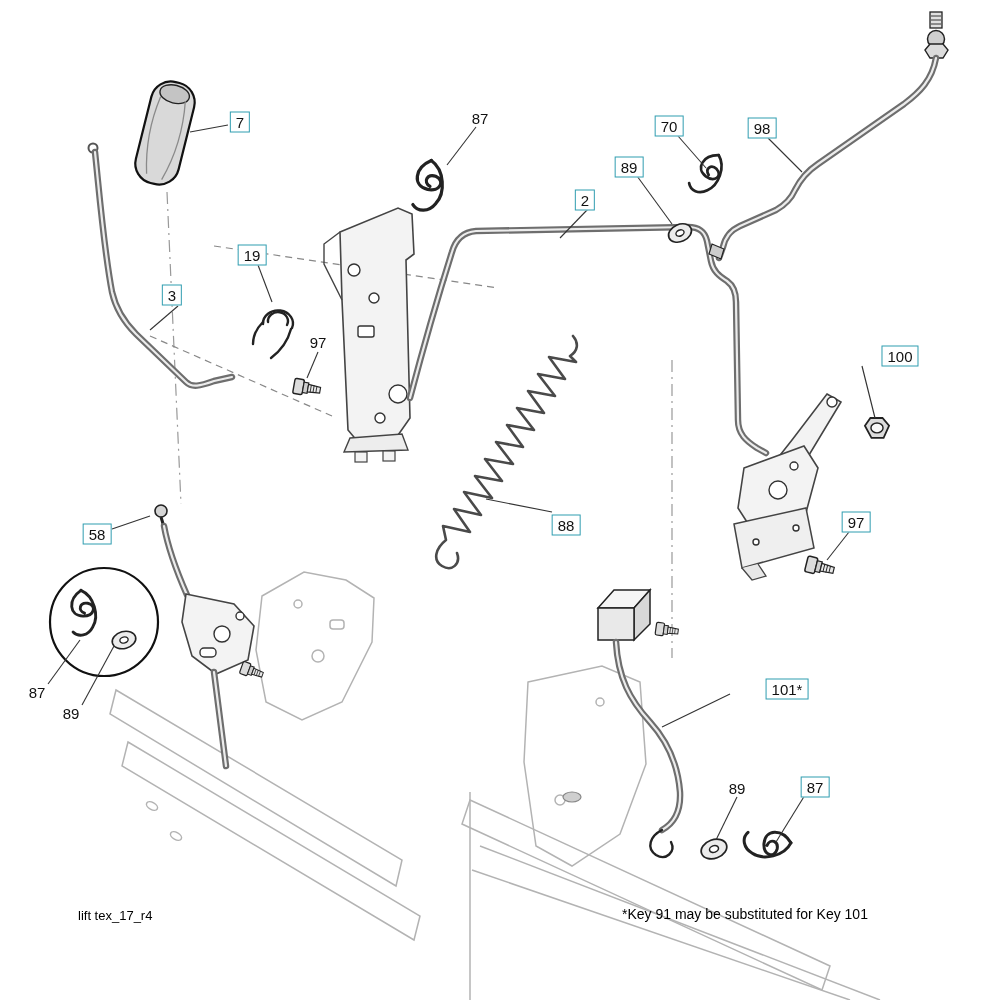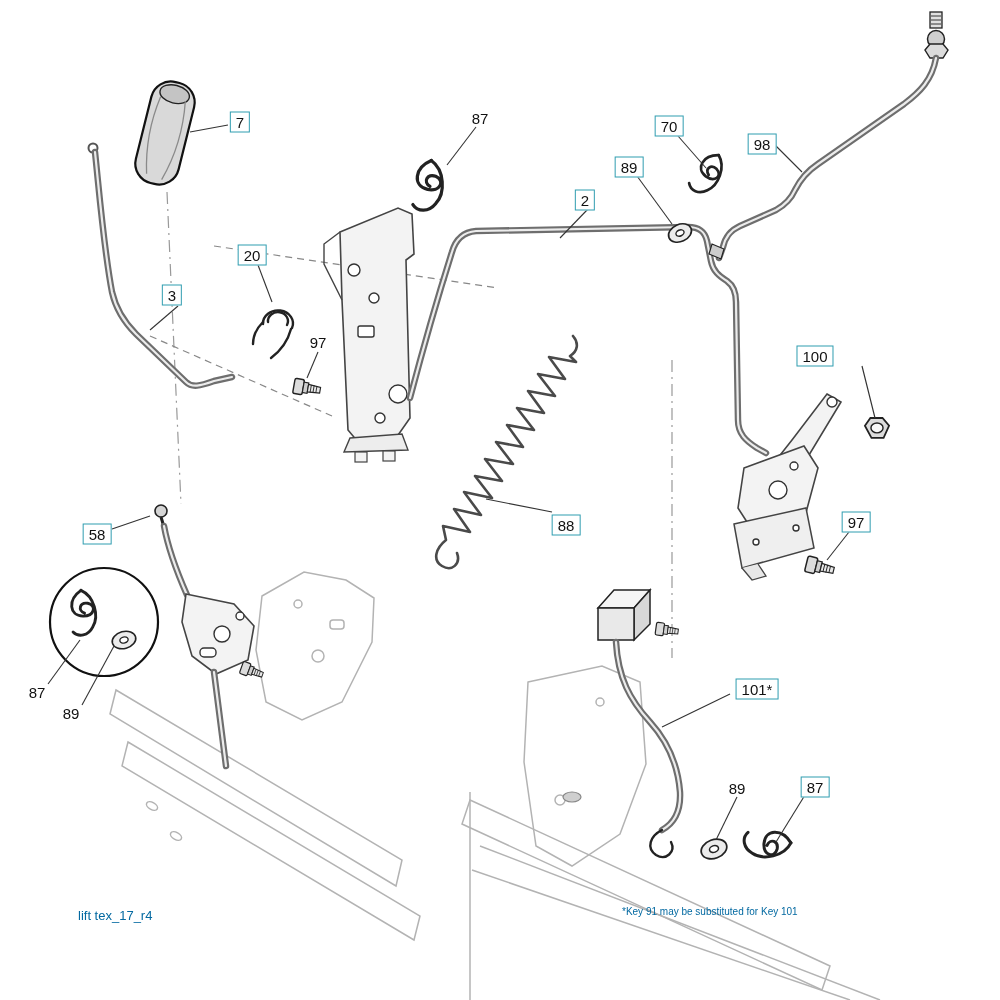--- a/index.html
+++ b/index.html
@@ -2,21 +2,21 @@
 <html style="--callout-border: #2f9db0;"><head>
 <meta charset="utf-8">
 <style>
   html,body{margin:0;padding:0;background:#fff;}
   .stage{position:relative;width:1000px;height:1000px;background:#ffffff;overflow:hidden;
          font-family:"Liberation Sans", sans-serif;}
   .stage svg{position:absolute;left:0;top:0;}
   .callout{position:absolute;transform:translate(-50%,-50%);font-size:15px;color:#111;
            line-height:1;white-space:nowrap;z-index:5;}
   .callout.boxed{border:1.6px solid var(--callout-border,#2f9db0);background:#fff;padding:2px 5px;}
-  .footer-text{position:absolute;font-size:13.5px;color:#0369a1;z-index:5;white-space:nowrap;}
+  .footer-text{position:absolute;font-size:13.5px;color:#000000;z-index:5;white-space:nowrap;}
   
   .rod{stroke:#6e6e6e;stroke-width:6.5;fill:none;stroke-linecap:round;stroke-linejoin:round;}
   .rod-core{stroke:#ececec;stroke-width:2.2;fill:none;stroke-linecap:round;stroke-linejoin:round;}
   .leader{stroke:#333;stroke-width:1.1;}
   .dash{stroke:#888;stroke-width:1.2;fill:none;stroke-dasharray:7 5;}
   .dashdot{stroke:#999;stroke-width:1.2;fill:none;stroke-dasharray:12 5 2 5;}
   .chassis{stroke:#b3b3b3;stroke-width:1.5;fill:none;}
   .plate{fill:#f3f3f3;stroke:#444;stroke-width:1.6;}
   .hole{fill:#fff;stroke:#333;stroke-width:1.4;}
   .thin{stroke:#222;stroke-width:2.4;fill:none;stroke-linecap:round;}
@@ -203,31 +203,31 @@
     <line class="leader" x1="730" y1="694" x2="662" y2="727"></line>
     <line class="leader" x1="737" y1="797" x2="716" y2="840"></line>
     <line class="leader" x1="805" y1="795" x2="776" y2="842"></line>
   </g>
 </svg>
 
   <div class="callout boxed" style="left:240px;top:122px">7</div>
   <div class="callout" style="left:480px;top:118px">87</div>
   <div class="callout boxed" style="left:669px;top:126px">70</div>
   <div class="callout boxed" style="left:629px;top:167px">89</div>
-  <div class="callout boxed" style="left:762px;top:144px">98</div>
+  <div class="callout boxed" style="left:762px;top:128px">98</div>
   <div class="callout boxed" style="left:585px;top:200px">2</div>
-  <div class="callout boxed" style="left:252px;top:255px">20</div>
+  <div class="callout boxed" style="left:252px;top:255px">19</div>
   <div class="callout boxed" style="left:172px;top:295px">3</div>
   <div class="callout" style="left:318px;top:342px">97</div>
-  <div class="callout boxed" style="left:815px;top:356px">100</div>
+  <div class="callout boxed" style="left:900px;top:356px">100</div>
   <div class="callout boxed" style="left:566px;top:525px">88</div>
   <div class="callout boxed" style="left:856px;top:522px">97</div>
   <div class="callout boxed" style="left:97px;top:534px">58</div>
   <div class="callout" style="left:37px;top:692px">87</div>
   <div class="callout" style="left:71px;top:713px">89</div>
-  <div class="callout boxed" style="left:757px;top:689px">101*</div>
+  <div class="callout boxed" style="left:787px;top:689px">101*</div>
   <div class="callout" style="left:737px;top:788px">89</div>
   <div class="callout boxed" style="left:815px;top:787px">87</div>
 
   <div class="footer-text" style="left:78px;top:908px;font-size:13px">lift tex_17_r4</div>
-  <div class="footer-text" style="left:622px;top:906px;font-size:10px">*Key 91 may be substituted for Key 101</div>
+  <div class="footer-text" style="left:622px;top:906px;font-size:14px">*Key 91 may be substituted for Key 101</div>
 
 </div>
 
 </body></html>

